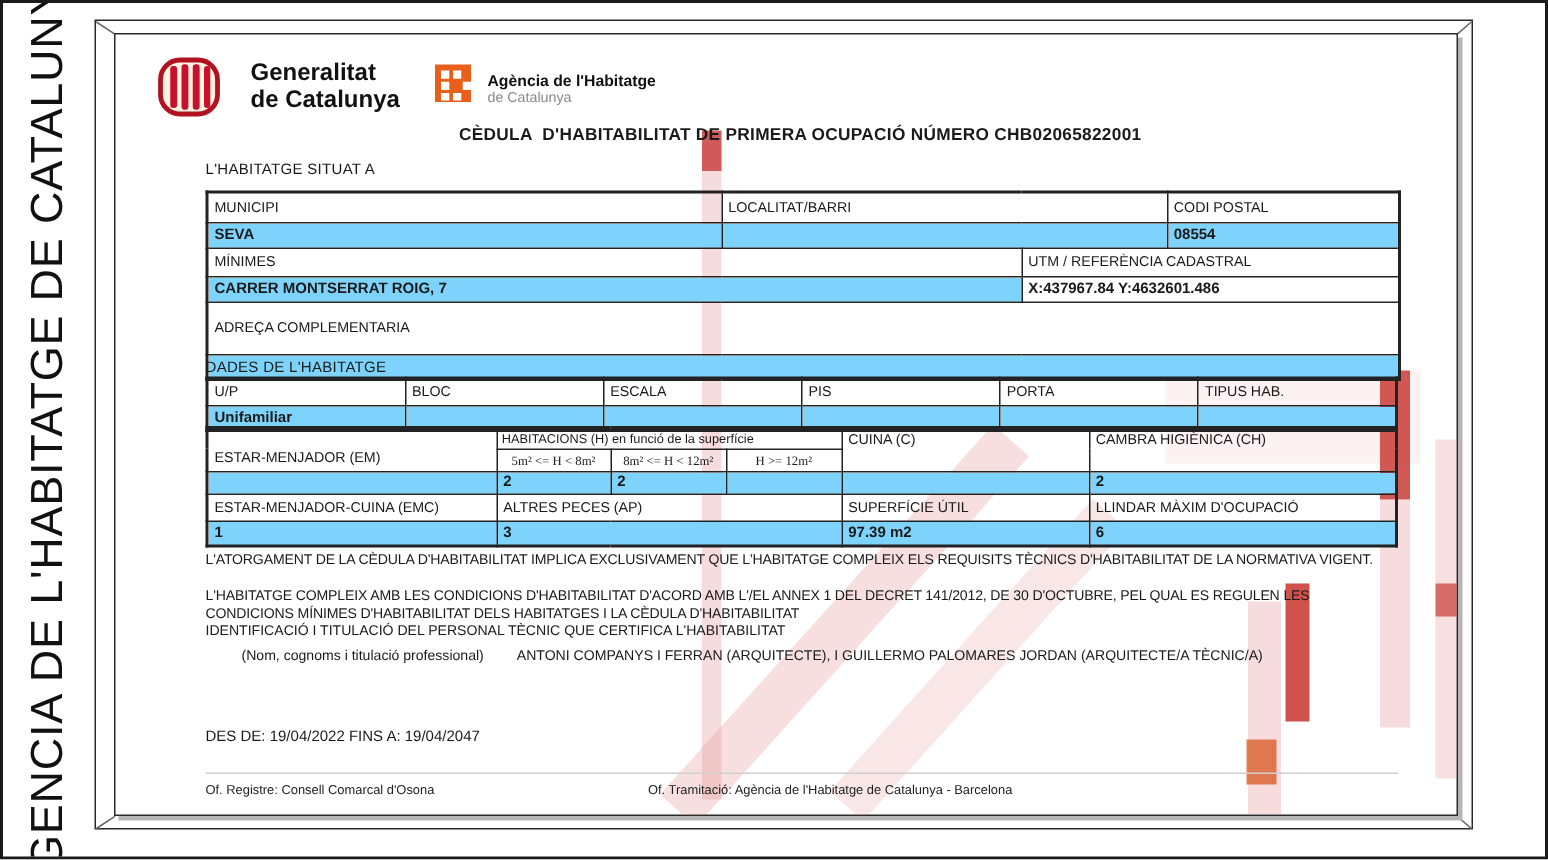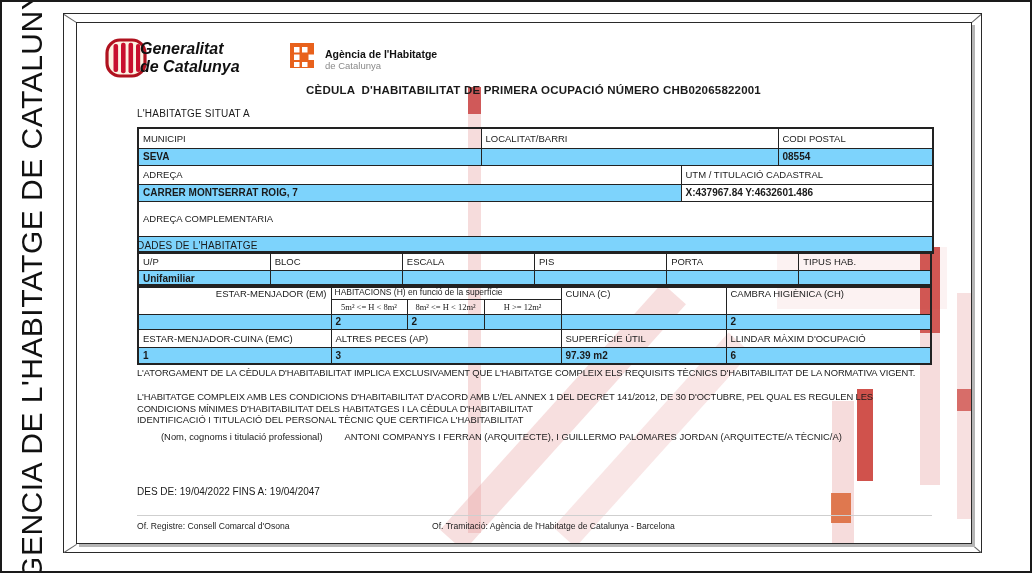--- a/index.html
+++ b/index.html
@@ -82,21 +82,21 @@
           <svg width="42" height="40" viewBox="0 0 42 40">
             <rect x="2" y="2" width="38" height="36" rx="13" fill="#fdf3e3" stroke="#b0121f" stroke-width="3.2"></rect>
             <g fill="#c8102e">
               <rect x="8.5" y="6" width="4.6" height="28" rx="2"></rect>
               <rect x="16" y="4.8" width="4.6" height="30.4" rx="2"></rect>
               <rect x="23.5" y="4.8" width="4.6" height="30.4" rx="2"></rect>
               <rect x="31" y="6" width="4.2" height="28" rx="2"></rect>
             </g>
           </svg>
         </div>
-        <div class="abs gencat-text" style="left:63px;top:17px;font-style:italic;">
+        <div class="abs gencat-text" style="left:90px;top:17px;">
           <div>Generalitat</div>
           <div>de Catalunya</div>
         </div>
 
         <div class="abs" style="left:213px;top:19px;">
           <svg width="30" height="27" viewBox="0 0 30 27">
             <rect x="0" y="1" width="24" height="25" fill="#e8611c"></rect>
             <g fill="#ffffff">
               <rect x="4" y="5" width="5.5" height="5.5"></rect>
               <rect x="12" y="5" width="5.5" height="5.5"></rect>
@@ -128,22 +128,22 @@
             <td class="lbl">MUNICIPI</td>
             <td class="lbl" colspan="2">LOCALITAT/BARRI</td>
             <td class="lbl">CODI POSTAL</td>
           </tr>
           <tr style="height:17px">
             <td class="val">SEVA</td>
             <td class="val" colspan="2"></td>
             <td class="val">08554</td>
           </tr>
           <tr style="height:19px">
-            <td class="lbl" colspan="2">ADREÇA</td>
-            <td class="lbl" colspan="2">UTM / TITULACIÓ CADASTRAL</td>
+            <td class="lbl" colspan="2">MÍNIMES</td>
+            <td class="lbl" colspan="2">UTM / REFERÈNCIA CADASTRAL</td>
           </tr>
           <tr style="height:17px">
             <td class="val" colspan="2">CARRER MONTSERRAT ROIG, 7</td>
             <td class="valwhite" colspan="2">X:437967.84 Y:4632601.486</td>
           </tr>
           <tr style="height:35px">
             <td class="lbl" colspan="4">ADREÇA COMPLEMENTARIA</td>
           </tr>
           <tr style="height:17px">
             <td class="val" colspan="4"></td>
@@ -186,21 +186,21 @@
           <colgroup>
             <col style="width:193px">
               <col style="width:76px">
               <col style="width:77px">
               <col style="width:77px">
             <col style="width:165px">
               <col style="width:205px">
           </colgroup>
           <tbody>
               <tr style="height:14px">
-            <td class="lbl" rowspan="2" style="vertical-align:top;padding-top:2px;text-align:right;">ESTAR-MENJADOR (EM)</td>
+            <td class="lbl" rowspan="2" style="vertical-align:top;padding-top:14px;">ESTAR-MENJADOR (EM)</td>
             <td class="lbl habhdr" colspan="3">HABITACIONS (H) en funció de la superfície</td>
             <td class="lbl" rowspan="2" style="vertical-align:top;padding-top:2px;">CUINA (C)</td>
             <td class="lbl" rowspan="2" style="vertical-align:top;padding-top:2px;">CAMBRA HIGIÈNICA (CH)</td>
           </tr>
           <tr style="height:15px">
             <td class="subhdr">5m² &lt;= H &lt; 8m²</td>
             <td class="subhdr">8m² &lt;= H &lt; 12m²</td>
             <td class="subhdr">H &gt;= 12m²</td>
           </tr>
           <tr style="height:15px">

